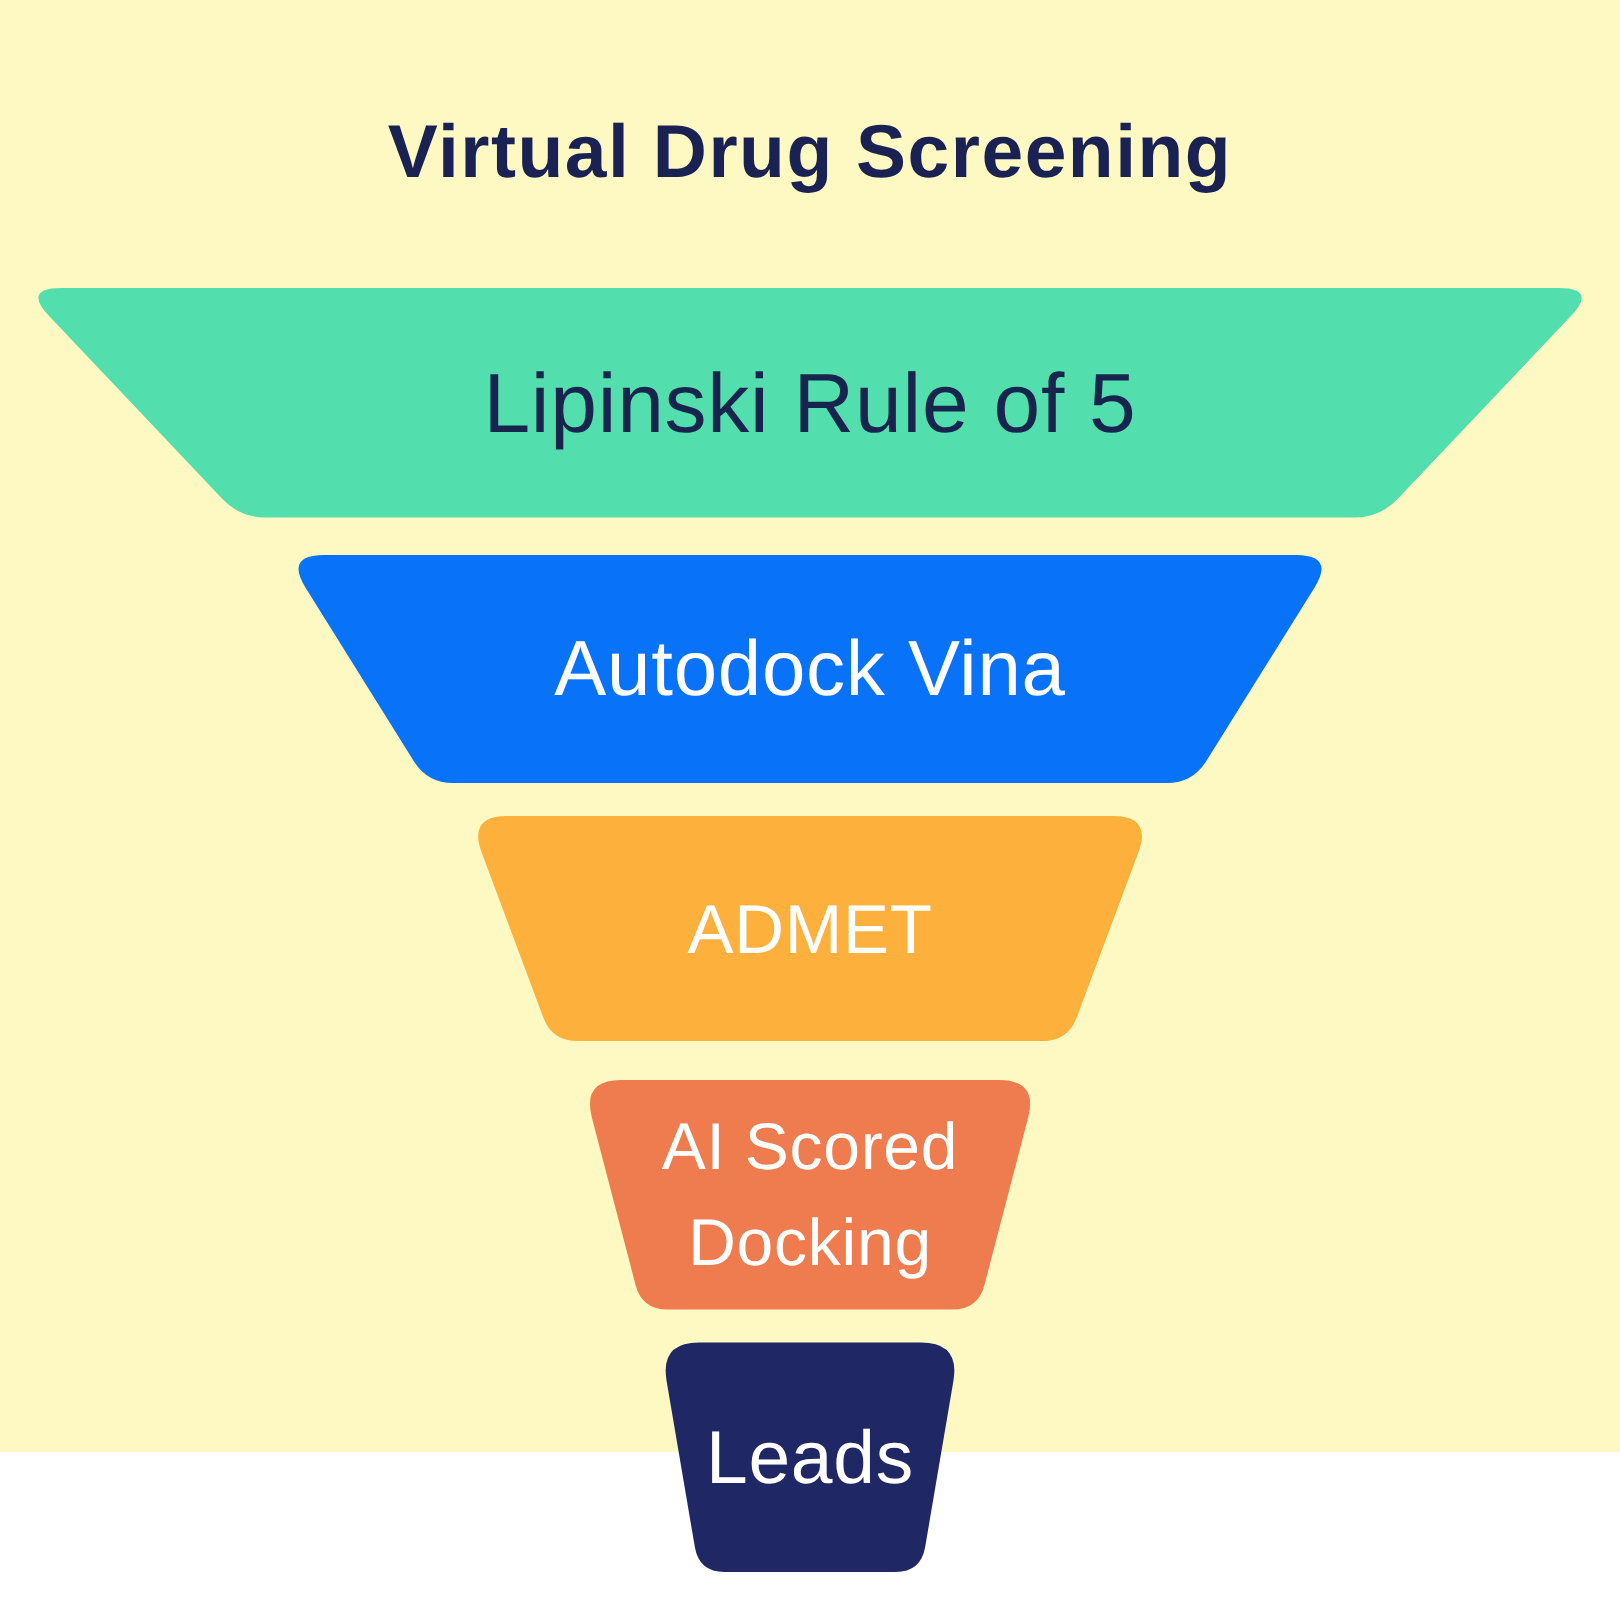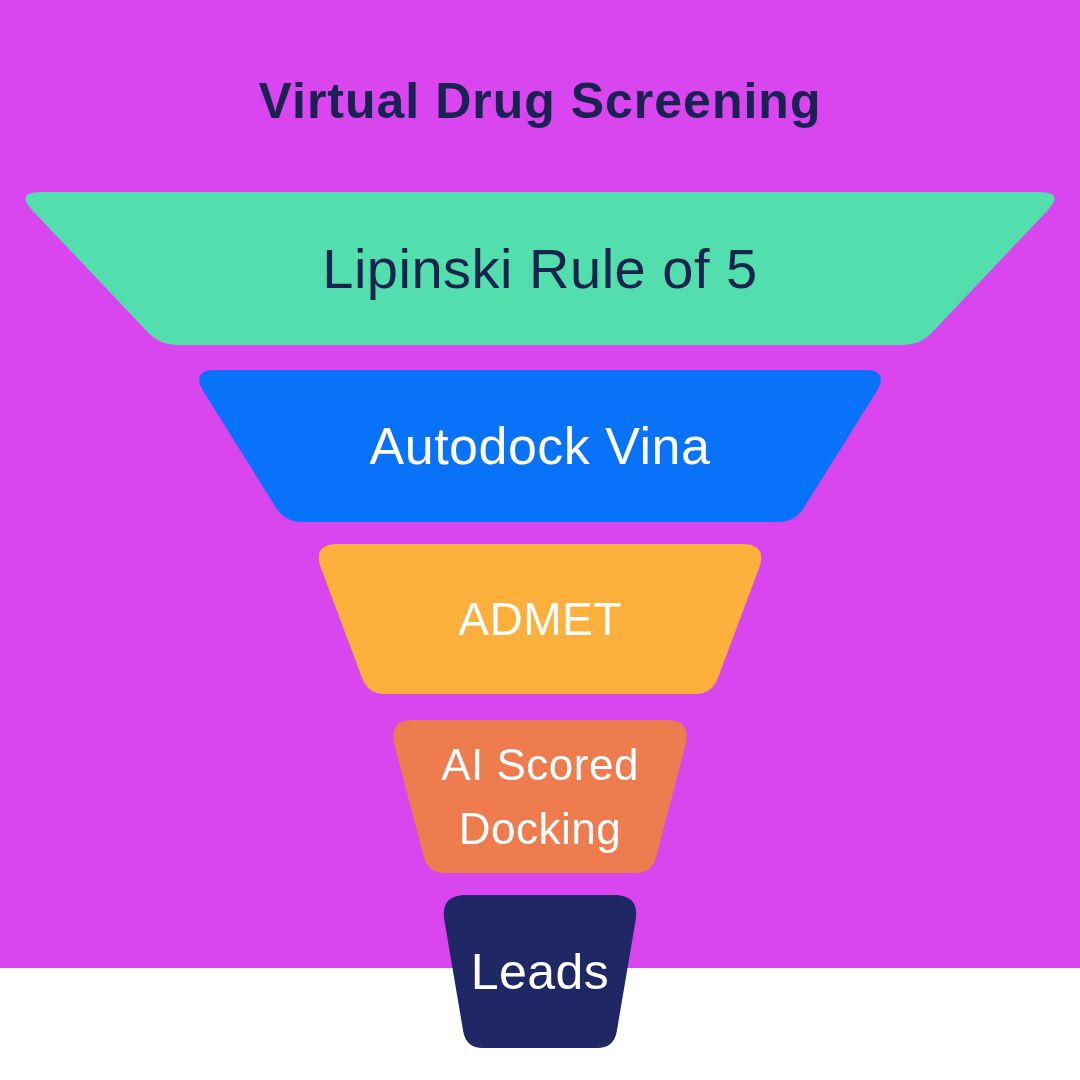--- a/index.html
+++ b/index.html
@@ -8,21 +8,21 @@
     width: 1080px;
     height: 1080px;
     background: #ffffff;
     overflow: hidden;
     font-family: "Liberation Sans", sans-serif;
   }
   .stage {
     position: relative;
     width: 1080px;
     height: 968px;
-    background: #d946ef;
+    background: #fef9c3;
   }
   h1.title {
     position: absolute;
     left: 0;
     right: 0;
     top: 74px;
     margin: 0;
     text-align: center;
     font-size: 50px;
     line-height: 1.1;

